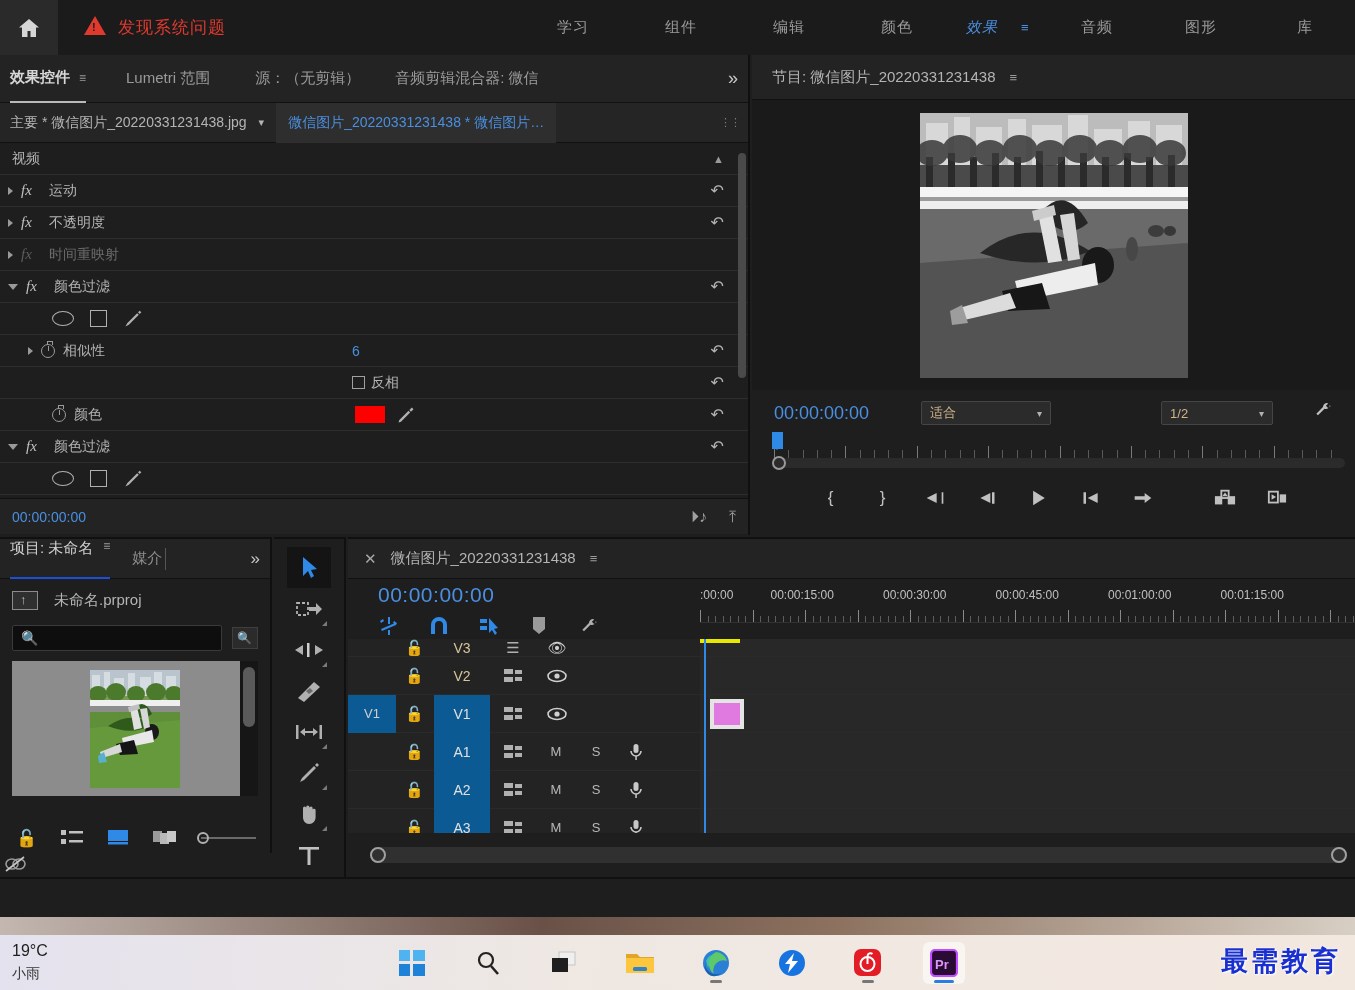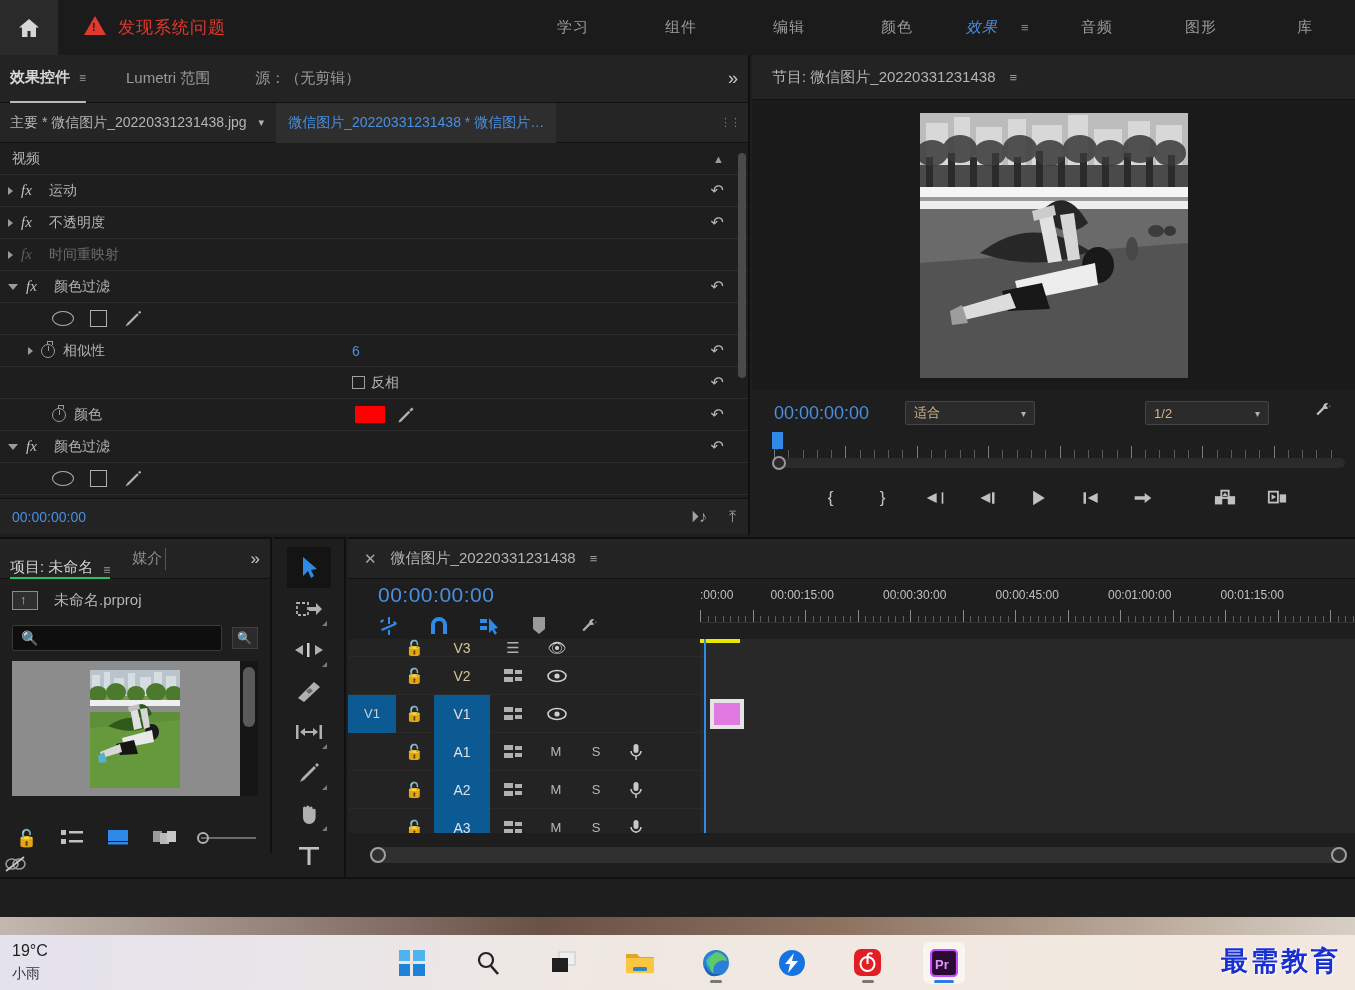--- a/index.html
+++ b/index.html
@@ -107,22 +107,22 @@
   .pm-zoombar { position:absolute; left:22px; right:10px; top:22px; height:10px; background:#2b2b2b; border-radius:5px; }
   .pm-zknob { position:absolute; left:-2px; top:-2px; width:14px;height:14px;border:2px solid #9a9a9a;border-radius:50%; }
   .pm-transport { height:56px; display:flex; align-items:center; justify-content:center; gap:26px; color:#c0c0c0; }
   .tbtn { width:26px; height:26px; display:flex; align-items:center; justify-content:center; font-size:17px; }
 
   
   .projpanel { position:absolute; left:0; top:537px; width:272px; height:340px; background:#1e1e1e;
                border-right:2px solid #101010; border-top:2px solid #101010; }
   .proj-tabs { height:40px; display:flex; align-items:center; background:#232323;
                border-bottom:1px solid #111; padding-left:10px; position:relative; }
-  .proj-tab { font-size:15px; color:#d0d0d0; border-bottom:2px solid #22c55e; height:40px;
-              display:flex; align-items:flex-end; }
+  .proj-tab { font-size:15px; color:#d0d0d0; border-bottom:2px solid #1d4ed8; height:40px;
+              display:flex; align-items:flex-start; }
   .proj-tab .ham { margin-left:10px; font-size:12px; color:#9a9a9a; }
   .proj-tab2 { font-size:15px; color:#8e8e8e; margin-left:22px; border-right:1px solid #555;
                padding-right:3px; height:22px; display:flex; align-items:center;}
   .proj-chev { position:absolute; right:10px; color:#c8c8c8; font-size:17px; }
   .proj-name { height:42px; display:flex; align-items:center; padding-left:12px; gap:16px; }
   .up-folder { width:26px;height:19px;border:1.5px solid #8b8b8b;background:#2f2f2f; position:relative; }
   .up-folder::after{content:"\2191";position:absolute;left:7px;top:0px;font-size:13px;color:#bdbdbd;}
   .proj-fname { color:#b4b4b4; font-size:15px; }
   .proj-search { height:34px; display:flex; align-items:center; padding:0 12px; gap:10px; }
   .search-box { flex:1; height:26px; background:#0e0e0e; border:1px solid #3a3a3a; border-radius:2px;
@@ -256,20 +256,21 @@
   </div>
 
   <div class="ecpanel">
     <div class="ec-tabs">
       <div class="ec-tab active" style="margin-left:10px">
         <span>效果控件</span>
         <span class="ham">≡</span>
       </div>
       <div class="ec-tab" style="margin-left:40px">Lumetri 范围</div>
       <div class="ec-tab" style="margin-left:45px">源：（无剪辑）</div>
+      <div class="ec-tab" style="margin-left:35px; max-width:200px; overflow:hidden; white-space:nowrap;">音频剪辑混合器: 微信</div>
       <div class="ec-chev">»</div>
     </div>
 
     <div class="ec-clipbar">
       <span class="clip-main">主要 * 微信图片_20220331231438.jpg</span>
       <span class="clip-caret">▾</span>
       <span class="clip-seq">微信图片_20220331231438 * 微信图片…</span>
       <span class="grip">⋮⋮</span>
     </div>
 
@@ -433,25 +434,25 @@
           <path d="M112 98 L134 92 L136 102 L114 108 Z" fill="#c8c8c8"></path>
           <ellipse cx="212" cy="136" rx="6" ry="12" fill="#4a4a4a"></ellipse>
           <ellipse cx="236" cy="118" rx="8" ry="6" fill="#3f3f3f"></ellipse>
           <ellipse cx="250" cy="118" rx="6" ry="5" fill="#3a3a3a"></ellipse>
         </svg>
       </div>
     </div>
 
     <div class="pm-ctrl">
       <span class="pm-tc">00:00:00:00</span>
-      <span class="dd" style="width:130px; margin-left:36px">
+      <span class="dd" style="width:130px; margin-left:52px">
         <span>适合</span>
         <span class="cv">▾</span>
       </span>
-      <span class="dd" style="width:124px; margin-left:110px">
+      <span class="dd" style="width:112px; margin-left:110px">
         <span>1/2</span>
         <span class="cv">▾</span>
       </span>
       <span class="wrench">
         <svg width="19" height="19" viewBox="0 0 24 24">
             <path fill="currentColor" d="M20 5a5 5 0 0 1-6.7 4.7L5 18l-2-2 8.3-8.3A5 5 0 0 1 18 3l-3 3 3 3 3-3c.1.3 0 .6 0 1Z"></path>
           </svg>
       </span>
     </div>
 

